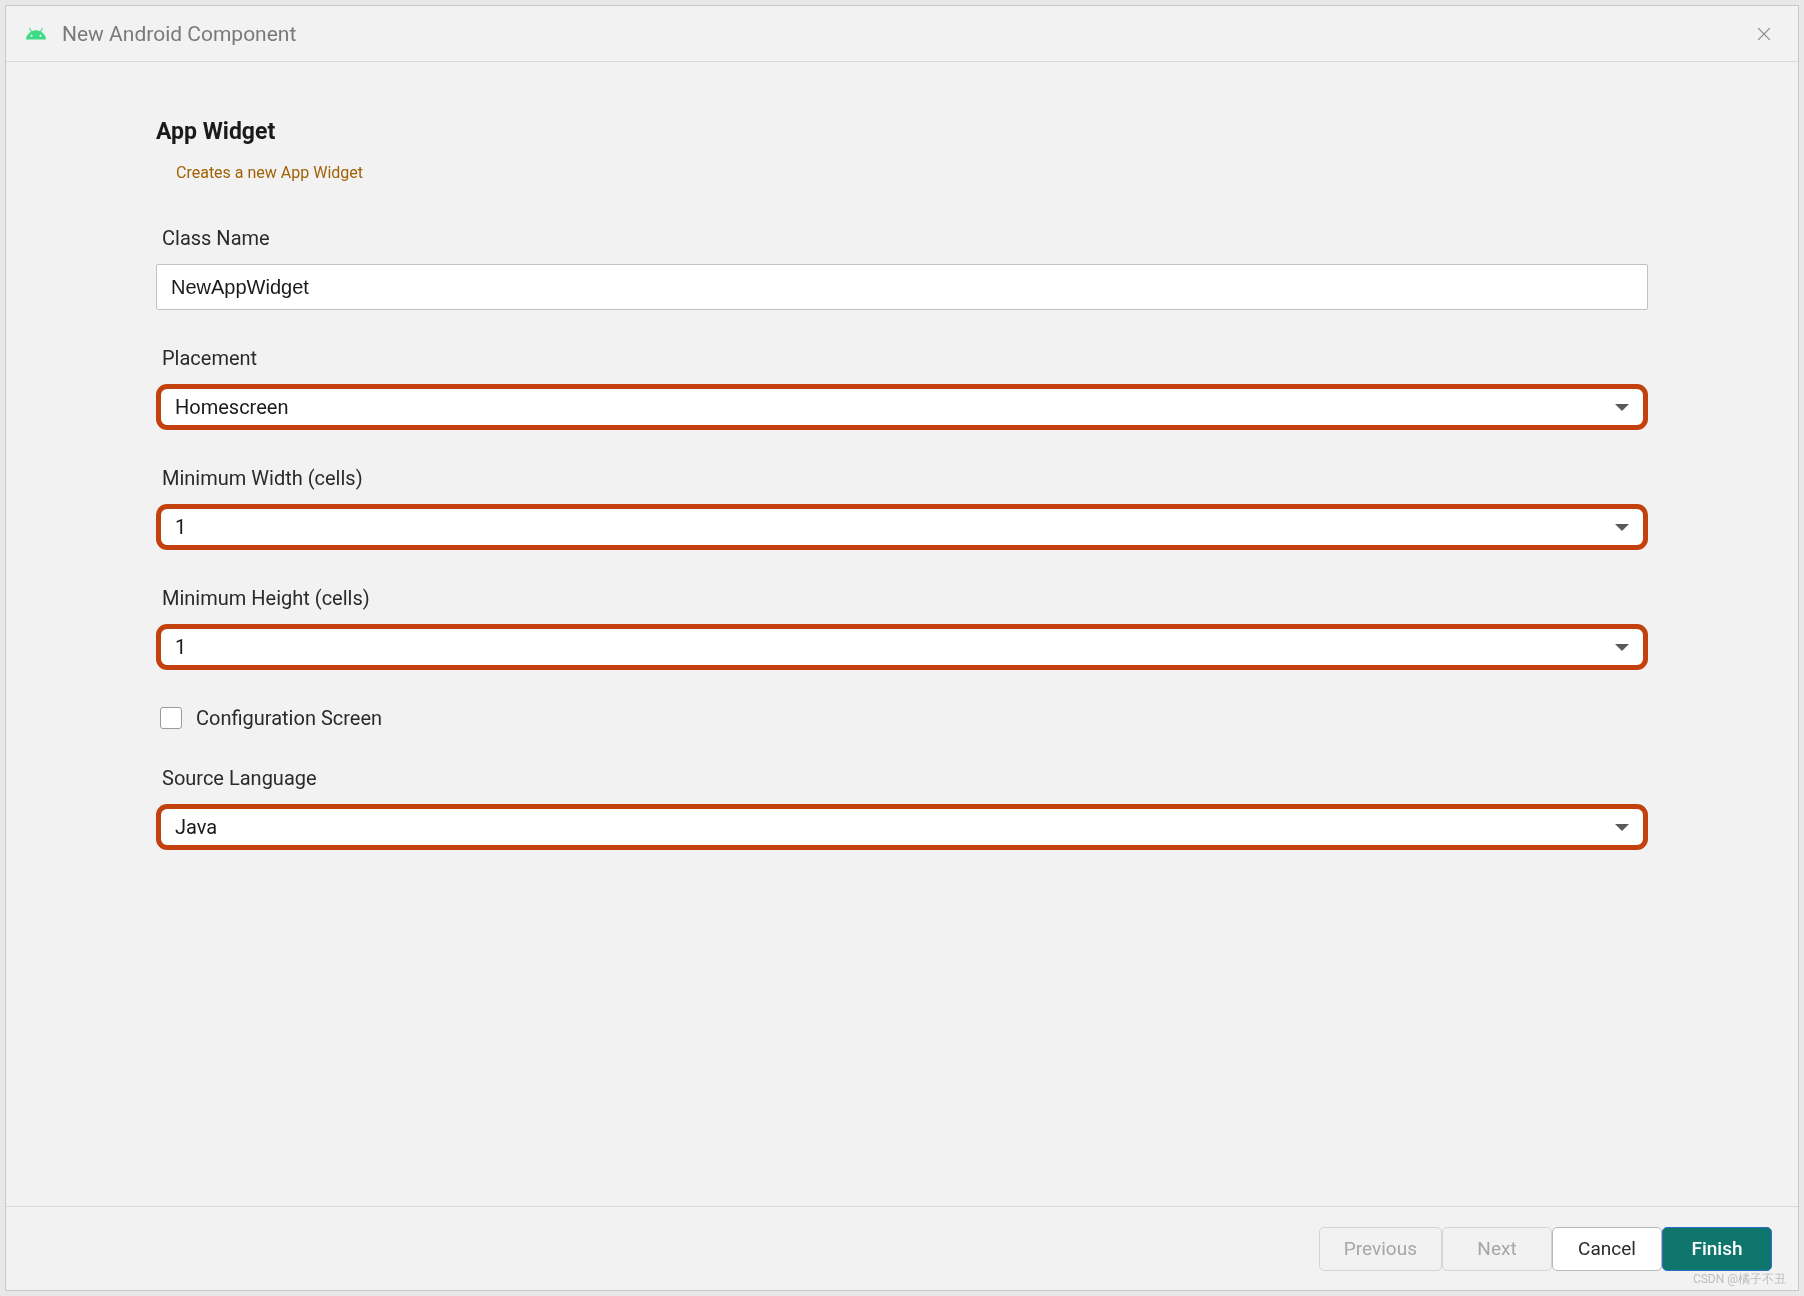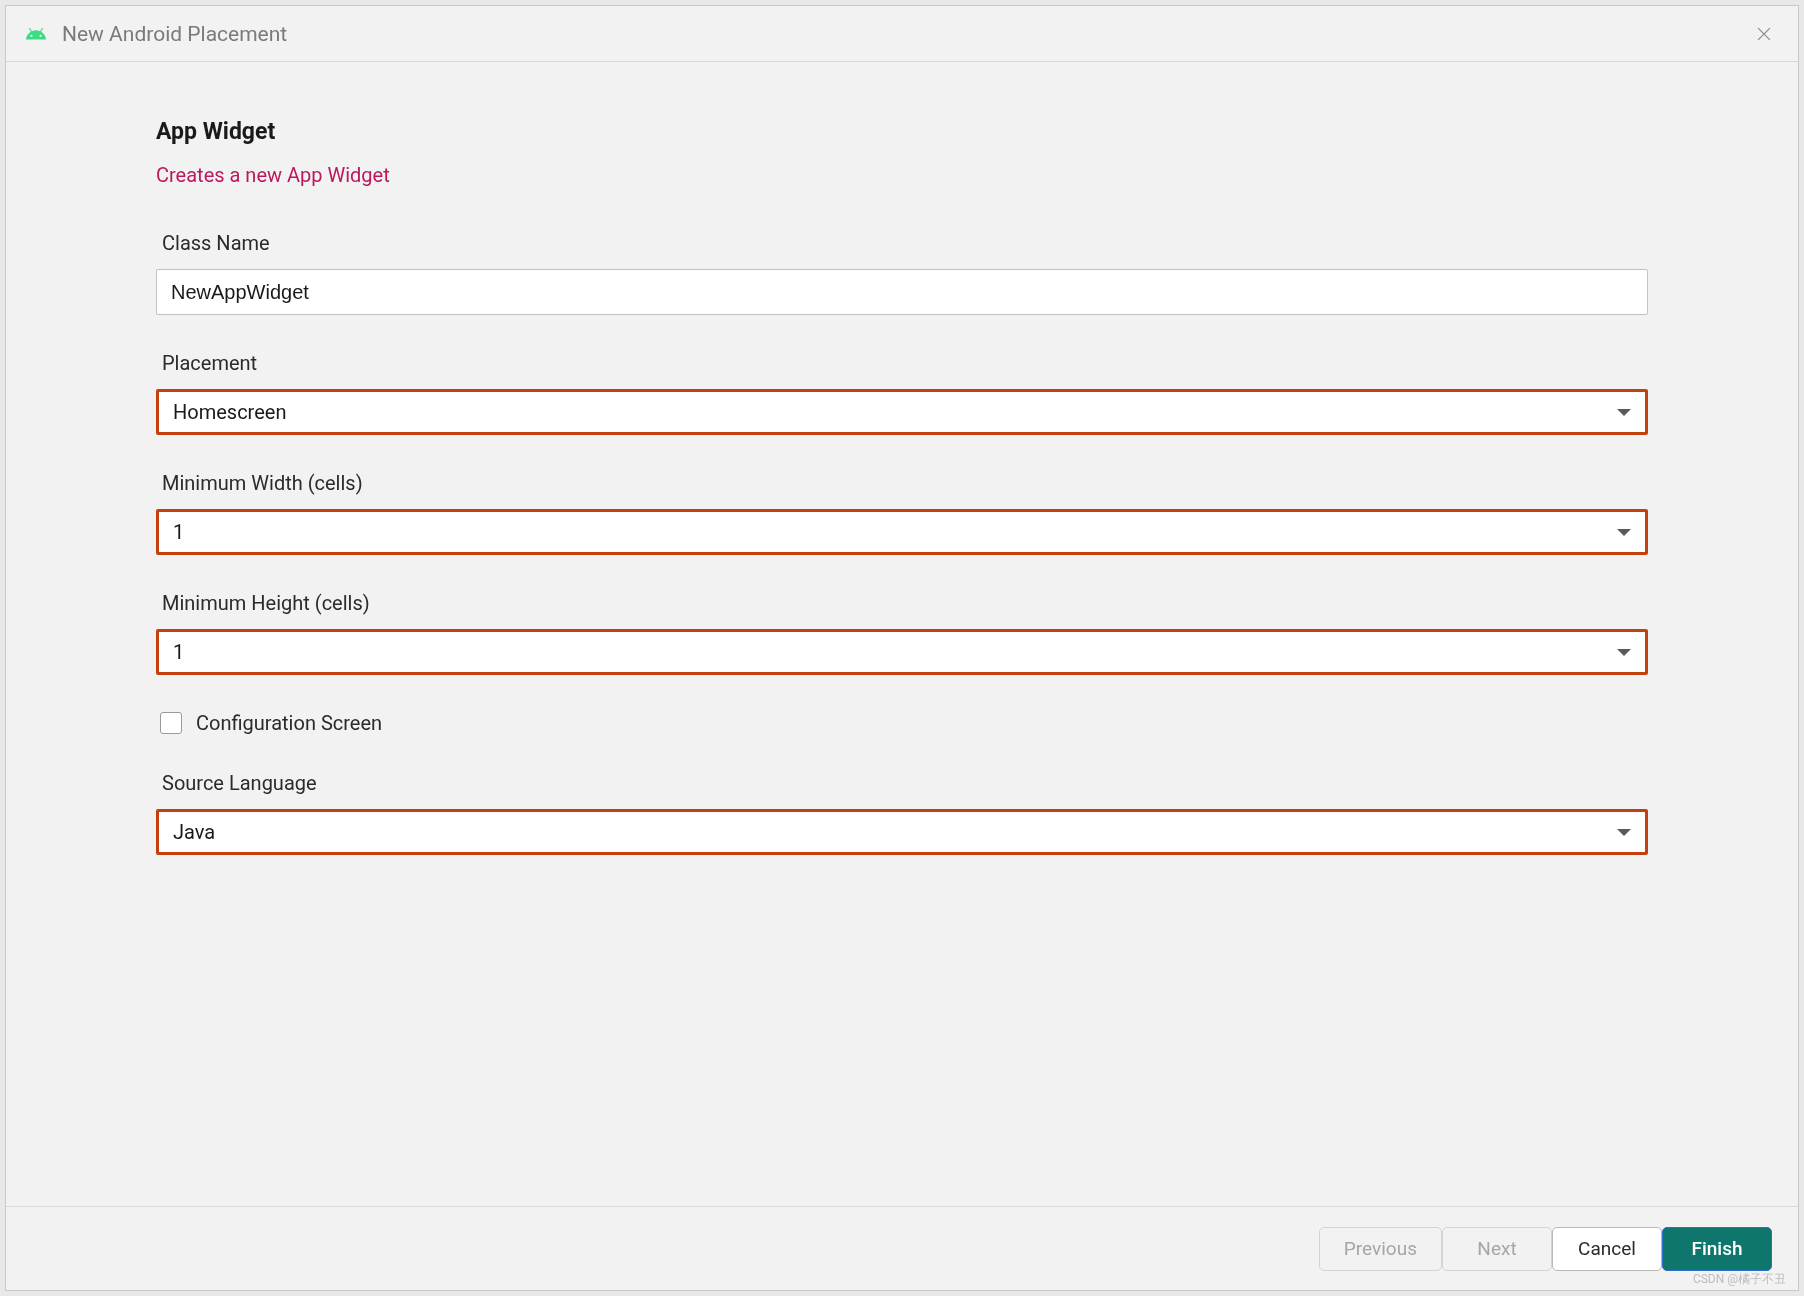--- a/index.html
+++ b/index.html
@@ -62,23 +62,24 @@
       padding: 56px 150px 30px 150px;
       overflow: auto;
     }
     .heading {
       font-size: 23px;
       font-weight: 700;
       color: #1a1a1a;
       margin-bottom: 18px;
     }
     .subheading {
-      font-size: 20px;
-      color: #be185d;
+      font-size: 16px;
+      color: #a16207;
       margin-bottom: 44px;
+      margin-left: 20px;
     }
     .form-group {
       margin-bottom: 36px;
     }
     .form-label {
       font-size: 20px;
       color: #2b2b2b;
       margin-bottom: 14px;
       display: block;
       padding-left: 6px;
@@ -91,23 +92,23 @@
       font-size: 20px;
       color: #1a1a1a;
       padding: 14px 14px;
       outline: none;
       border-radius: 2px;
     }
     .select-wrap {
       position: relative;
       width: 100%;
       height: 46px;
-      border: 3px solid #c2410c;
-      background: #ffffff;
-      border-radius: 2px;
+      border: 5px solid #c2410c;
+      background: #ffffff;
+      border-radius: 11px;
       display: flex;
       align-items: center;
       padding: 0 14px;
       cursor: pointer;
     }
     .select-value {
       font-size: 20px;
       color: #1a1a1a;
       flex: 1;
     }
@@ -186,21 +187,21 @@
 </head>
 <body>
 
 <div class="dialog">
   <div class="titlebar">
     <span class="android-icon">
       <svg viewBox="0 0 24 24" width="22" height="22">
         <path fill="#3ddc84" d="M17.6 9.48l1.84-3.18c.16-.31.04-.69-.26-.85-.29-.15-.65-.06-.83.22l-1.88 3.24c-2.86-1.21-6.08-1.21-8.94 0L5.65 5.67c-.19-.29-.58-.38-.87-.2-.28.18-.37.54-.22.83L6.4 9.48C3.3 11.25 1.28 14.44 1 18h22c-.28-3.56-2.3-6.75-5.4-8.52zM7 15.25c-.69 0-1.25-.56-1.25-1.25s.56-1.25 1.25-1.25 1.25.56 1.25 1.25-.56 1.25-1.25 1.25zm10 0c-.69 0-1.25-.56-1.25-1.25s.56-1.25 1.25-1.25 1.25.56 1.25 1.25-.56 1.25-1.25 1.25z"></path>
       </svg>
     </span>
-    <span class="titlebar-title">New Android Placement</span>
+    <span class="titlebar-title">New Android Component</span>
     <span class="close-btn">
       <svg viewBox="0 0 24 24" width="20" height="20">
         <path stroke="#8a8a8a" stroke-width="1.5" fill="none" d="M5 5 L19 19 M19 5 L5 19"></path>
       </svg>
     </span>
   </div>
 
   <div class="content">
     <div class="heading">App Widget</div>
     <div class="subheading">Creates a new App Widget</div>

